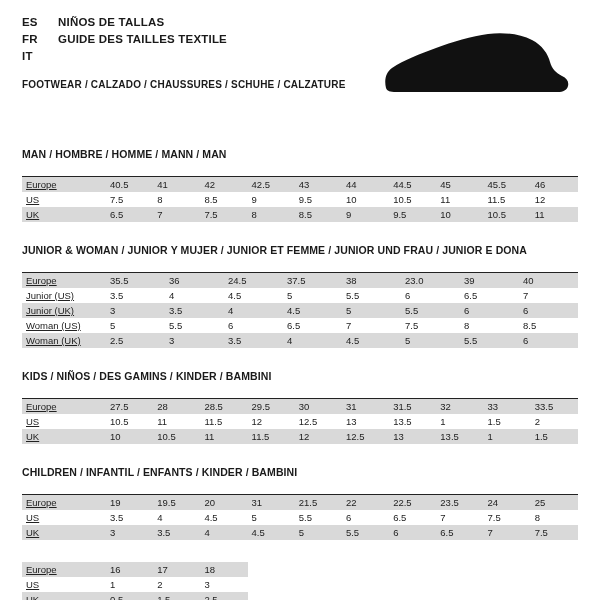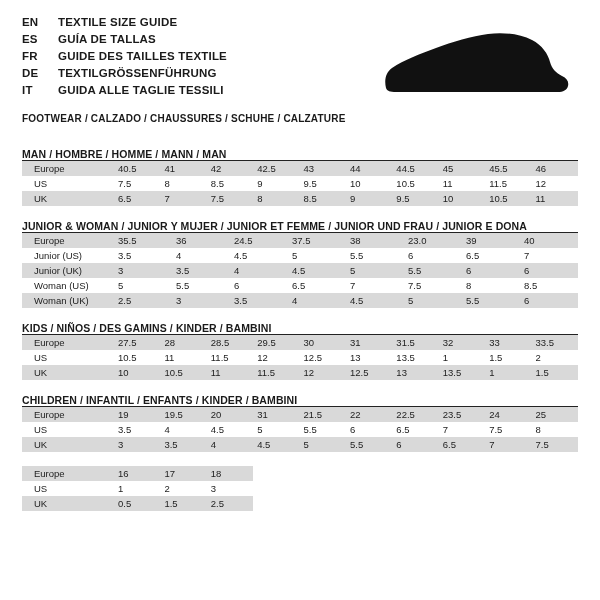--- a/index.html
+++ b/index.html
@@ -54,30 +54,30 @@
     height: 74px;
   }
   .section-title {
     font-size: 10px;
     font-weight: bold;
     letter-spacing: 0.2px;
     margin-top: 14px;
   }
   
   .group {
-    margin-top: 14px;
+    margin-top: 22px;
   }
   .group.first {
     margin-top: 38px;
   }
   .group-title {
     font-size: 10.5px;
     font-weight: bold;
     letter-spacing: 0.1px;
-    padding-bottom: 0;
+    padding-bottom: 16px;
     border-bottom: 1px solid #222;
     margin-bottom: 0;
   }
   table.size {
     width: 100%;
     border-collapse: collapse;
     table-layout: fixed;
     font-size: 9.5px;
   }
   table.size td {
@@ -89,53 +89,45 @@
     overflow: hidden;
   }
   table.size tr.shaded td {
     background: #d9d9d9;
   }
   table.size tr.plain td {
     background: #ffffff;
   }
   table.size td.rowlabel {
     width: 80px;
-    padding-left: 12px;
+    padding-left: 4px;
+    text-decoration: underline;
   }
   
   table.size td.empty {
     background: #ffffff !important;
   }
 </style>
 </head>
 <body>
 
 <div class="page">
 
   <div class="header">
     <div class="lang-list">
       <div class="lang-row">
-        <span class="lang-code">EN</span>
-        <span class="lang-text">TEXTILE SIZE GUIDE</span>
-      </div>
-      <div class="lang-row">
         <span class="lang-code">ES</span>
-        <span class="lang-text">GUÍA DE TALLAS</span>
+        <span class="lang-text">NIÑOS DE TALLAS</span>
       </div>
       <div class="lang-row">
         <span class="lang-code">FR</span>
         <span class="lang-text">GUIDE DES TAILLES TEXTILE</span>
       </div>
       <div class="lang-row">
-        <span class="lang-code">DE</span>
-        <span class="lang-text">TEXTILGRÖSSENFÜHRUNG</span>
-      </div>
-      <div class="lang-row">
         <span class="lang-code">IT</span>
-        <span class="lang-text">GUIDA ALLE TAGLIE TESSILI</span>
       </div>
     </div>
 
     <div class="shoe-art">
       <svg viewBox="0 0 190 74" width="190" height="74" xmlns="http://www.w3.org/2000/svg">
         <path fill="#111111" d="M6 60 C4 52 6 44 12 40 C24 32 40 26 56 20 C72 14 92 8 108 6 C124 4 140 6 152 12 C162 17 168 26 170 34 C172 41 176 45 182 48 C187 50 189 54 188 58 C187 62 183 64 178 64 L16 64 C10 64 7 63 6 60 Z"></path>
         <path fill="#ffffff" d="M150 50 C154 48 160 48 166 50 C170 51 172 53 171 55 C170 57 166 57 160 56 C154 55 150 53 150 50 Z" opacity="0.0"></path>
       </svg>
     </div>
 

